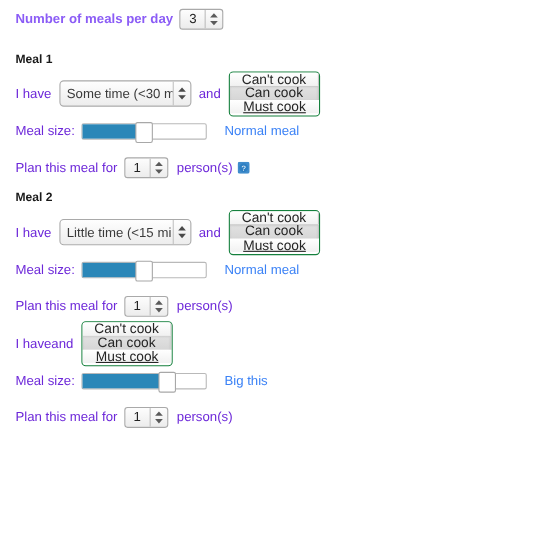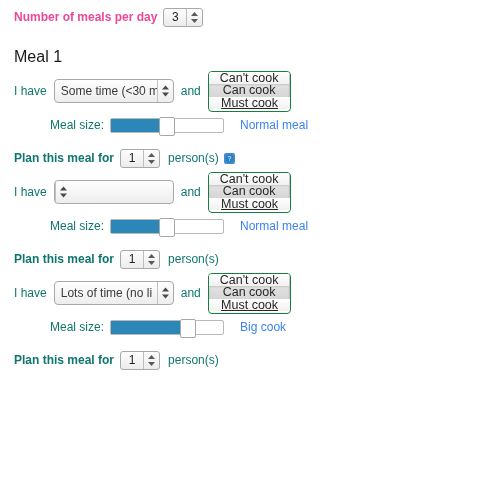--- a/index.html
+++ b/index.html
@@ -23,33 +23,33 @@
   }
 
   
   .row {
     display: flex;
     align-items: center;
     white-space: nowrap;
   }
   .txt {
     font-size: 12px;
-    color: #0f766e;
+    color: #6d28d9;
     line-height: 1;
   }
 
   
   .header-row {
     height: 22px;
     margin-bottom: 20px;
   }
   .header-label {
     font-weight: bold;
     font-size: 12px;
-    color: #ec4899;
+    color: #8b5cf6;
     margin-right: 6px;
   }
 
   
   .spinner {
     display: inline-flex;
     align-items: stretch;
     height: 19px;
     border: 1px solid #a9a9a9;
     border-radius: 3px;
@@ -75,22 +75,22 @@
     flex-direction: column;
     align-items: center;
     justify-content: center;
     background: transparent;
   }
   .spinner-arrows svg { display: block; }
 
   
   .meal-block { margin-bottom: 10px; }
   .meal-title {
-    font-weight: normal;
-    font-size: 16px;
+    font-weight: bold;
+    font-size: 11px;
     color: #1a1a1a;
     margin-bottom: 13px;
   }
   .meal-row { height: 24px; margin-bottom: 10px; }
   .meal-row.slider-row { margin-bottom: 9px; }
   .meal-row.person-row { margin-bottom: 0; }
 
   
   .select {
     display: inline-flex;
@@ -149,21 +149,21 @@
     cursor: default;
     line-height: 1;
   }
   .btn:last-child { border-right: none; text-decoration: underline; }
   .btn.active {
     background: linear-gradient(to bottom, #e2e2e2 0%, #d6d6d6 100%);
     box-shadow: inset 0 1px 2px rgba(0,0,0,0.13);
   }
 
   
-  .slider-label { margin-right: 6px; margin-left: 36px; }
+  .slider-label { margin-right: 6px; }
   .slider {
     position: relative;
     width: 114px;
     height: 15px;
     border: 1px solid #b9b9b9;
     border-radius: 2px;
     background: #ffffff;
     box-sizing: border-box;
     margin-right: 16px;
     flex: 0 0 auto;
@@ -181,21 +181,21 @@
     width: 16px;
     height: 19px;
     background: #ffffff;
     border: 1px solid #a8a8a8;
     border-radius: 2px;
     box-sizing: border-box;
   }
   .slider-caption { color: #3b82f6; }
 
   
-  .person-prefix { margin-right: 6px; font-weight: bold; }
+  .person-prefix { margin-right: 6px; }
   .person-suffix { margin-left: 8px; }
   .help-icon {
     display: inline-flex;
     align-items: center;
     justify-content: center;
     width: 11px;
     height: 11px;
     margin-left: 5px;
     vertical-align: middle;
   }
@@ -270,24 +270,26 @@
           <circle cx="5.5" cy="5.5" r="4" fill="#2e7fc2"></circle>
           <text x="5.5" y="8.2" font-size="7" font-family="Liberation Sans, sans-serif" fill="#ffffff" text-anchor="middle">?</text>
         </svg>
       </span>
     </div>
 
   </div>
 
   <div class="meal-block">
 
+    <div class="meal-title">Meal 2</div>
 
     <div class="row meal-row">
       <span class="txt">I have</span>
       <span class="select">
+        <span class="select-text">Little time (&lt;15 mi</span>
         <span class="select-arrows">
           <svg width="9" height="14" viewBox="0 0 9 14" aria-hidden="true">
             <polygon points="4.5,1.5 8,5.5 1,5.5" fill="#4a4a4a"></polygon>
             <polygon points="4.5,12.5 8,8.5 1,8.5" fill="#4a4a4a"></polygon>
           </svg>
         </span>
       </span>
       <span class="txt">and</span>
       <span class="btn-group">
         <span class="btn">Can't cook</span>
@@ -320,44 +322,35 @@
 
     </div>
 
   </div>
 
   <div class="meal-block">
 
 
     <div class="row meal-row">
       <span class="txt">I have</span>
-      <span class="select">
-        <span class="select-text">Lots of time (no li</span>
-        <span class="select-arrows">
-          <svg width="9" height="14" viewBox="0 0 9 14" aria-hidden="true">
-            <polygon points="4.5,1.5 8,5.5 1,5.5" fill="#4a4a4a"></polygon>
-            <polygon points="4.5,12.5 8,8.5 1,8.5" fill="#4a4a4a"></polygon>
-          </svg>
-        </span>
-      </span>
       <span class="txt">and</span>
       <span class="btn-group">
         <span class="btn">Can't cook</span>
         <span class="btn active">Can cook</span>
         <span class="btn">Must cook</span>
       </span>
     </div>
 
     <div class="row meal-row slider-row">
       <span class="txt slider-label">Meal size:</span>
       <span class="slider">
         <span class="slider-fill" style="width: 77px;"></span>
         <span class="slider-handle" style="left: 69px;"></span>
       </span>
-      <span class="txt slider-caption">Big cook</span>
+      <span class="txt slider-caption">Big this</span>
     </div>
 
     <div class="row meal-row person-row">
       <span class="txt person-prefix">Plan this meal for</span>
       <span class="spinner">
         <span class="spinner-value">1</span>
         <span class="spinner-arrows">
           <svg width="9" height="13" viewBox="0 0 9 13" aria-hidden="true">
             <polygon points="4.5,1 8,5 1,5" fill="#5a5a5a"></polygon>
             <polygon points="4.5,12 8,8 1,8" fill="#5a5a5a"></polygon>

